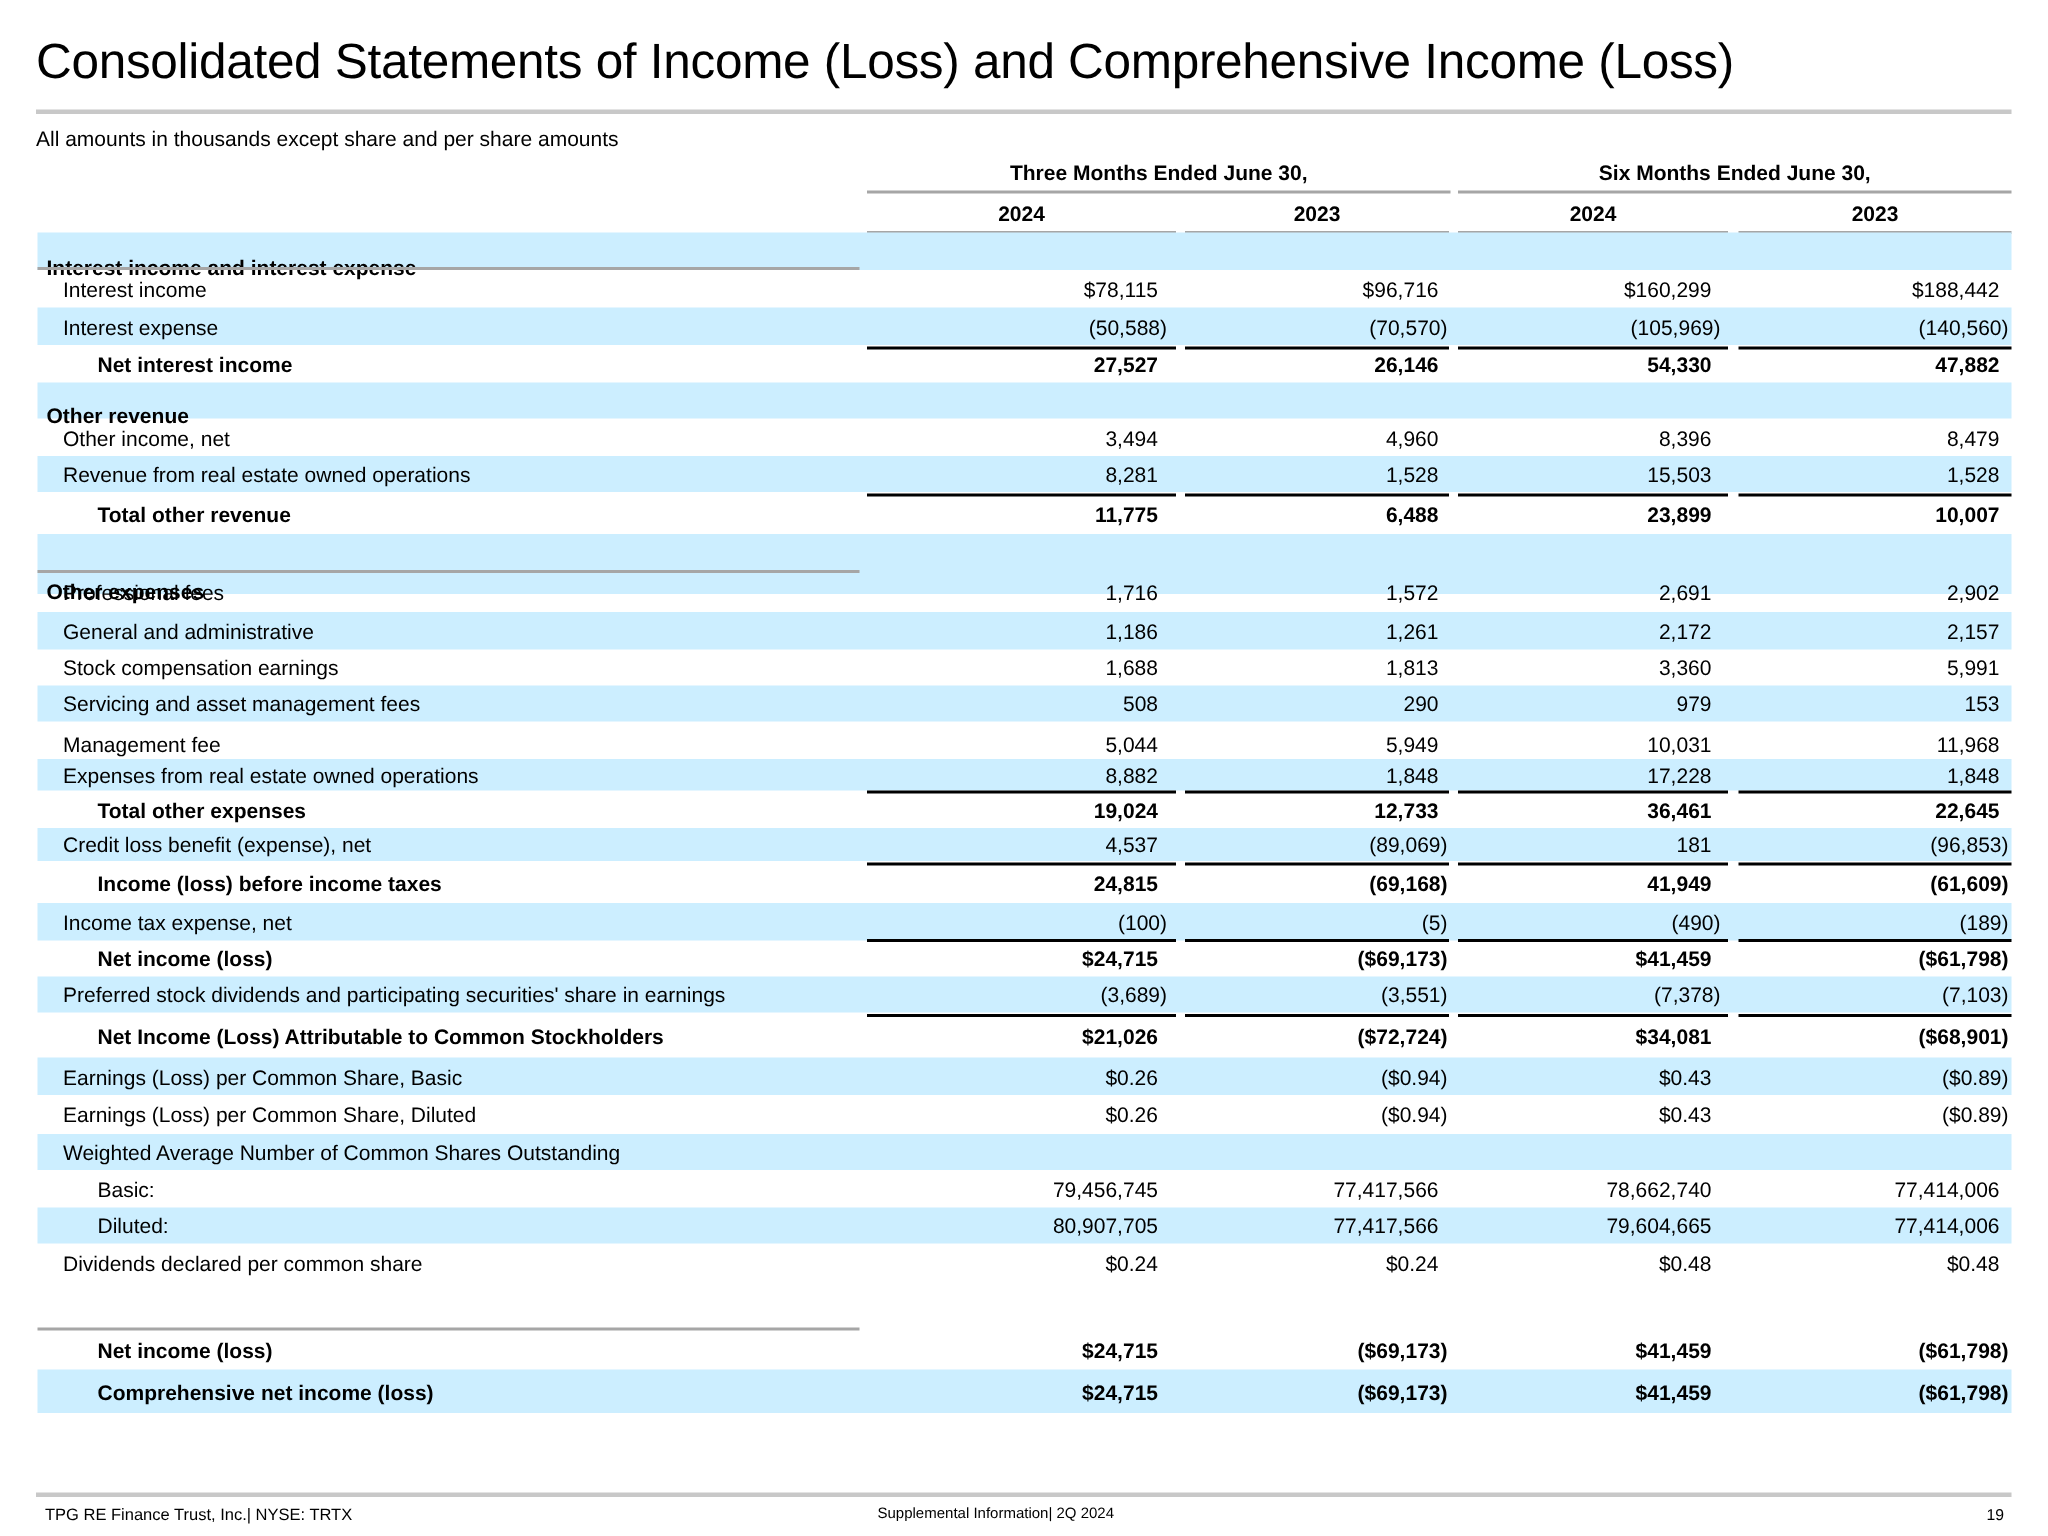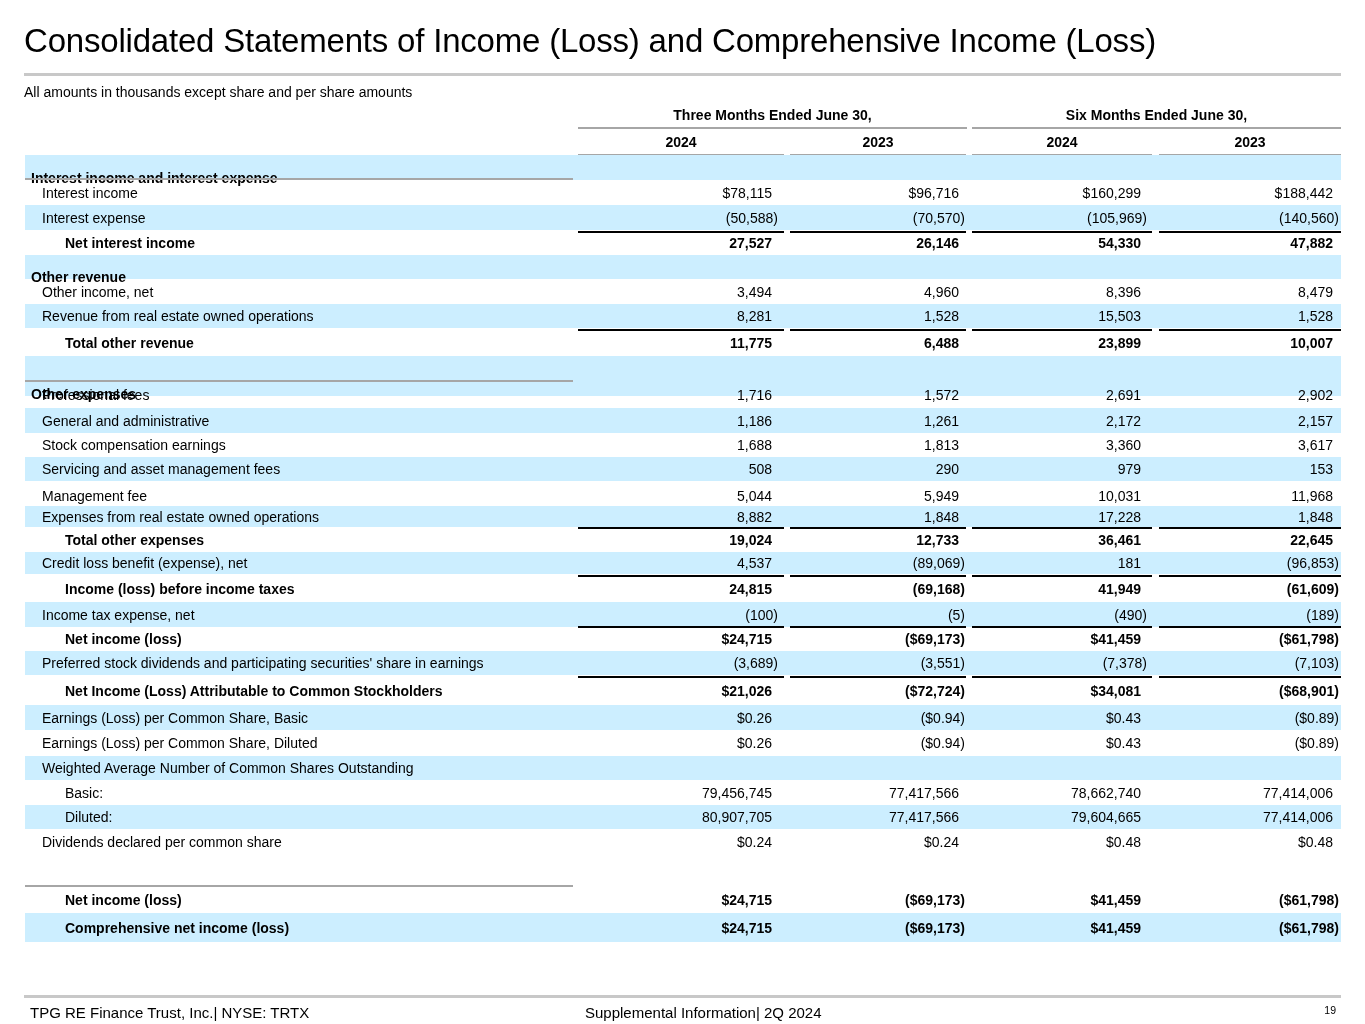--- a/index.html
+++ b/index.html
@@ -64,22 +64,22 @@
   .sec-rule { position: absolute; left: 25px; width: 548px; height: 2px; background: #a6a6a6; }
   .tot-rule { position: absolute; height: 2px; background: #000; }
   .tot-rule.r0 { left: 578px; width: 206px; }
   .tot-rule.r1 { left: 790px; width: 176px; }
   .tot-rule.r2 { left: 972px; width: 180px; }
   .tot-rule.r3 { left: 1159px; width: 182px; }
 
   .footer-rule {
     position: absolute; left: 24px; top: 995px; width: 1317px; height: 3px; background: #c8c8c8;
   }
-  .footer-left { position: absolute; left: 30px; top: 1004px; font-size: 15px; white-space: nowrap; }
-  .footer-center { position: absolute; left: 585px; top: 1004px; font-size: 15px; white-space: nowrap; }
+  .footer-left { position: absolute; left: 30px; top: 1004px; font-size: 11px; white-space: nowrap; }
+  .footer-center { position: absolute; left: 585px; top: 1004px; font-size: 10px; white-space: nowrap; }
   .footer-right { position: absolute; right: 29px; top: 1004px; font-size: 10.5px; white-space: nowrap; }
 </style>
 </head>
 <body>
 
 <div class="title">Consolidated Statements of Income (Loss) and Comprehensive Income (Loss)</div>
 <div class="title-rule"></div>
 <div class="subtitle">All amounts in thousands except share and per share amounts</div>
 
 <div class="period-hdr p0">Three Months Ended June 30,</div>
@@ -170,21 +170,21 @@
       <div class="val v0 pos">1,186</div>
       <div class="val v1 pos">1,261</div>
       <div class="val v2 pos">2,172</div>
       <div class="val v3 pos">2,157</div>
     </div>
     <div class="row" style="top: 433px; height: 24px;">
       <div class="label l1">Stock compensation earnings</div>
       <div class="val v0 pos">1,688</div>
       <div class="val v1 pos">1,813</div>
       <div class="val v2 pos">3,360</div>
-      <div class="val v3 pos">3,617</div>
+      <div class="val v3 pos">5,991</div>
     </div>
     <div class="row shade" style="top: 457px; height: 24px;">
       <div class="label l1">Servicing and asset management fees</div>
       <div class="val v0 pos">508</div>
       <div class="val v1 pos">290</div>
       <div class="val v2 pos">979</div>
       <div class="val v3 pos">153</div>
     </div>
     <div class="row" style="top: 482px; height: 28px;">
       <div class="label l1">Management fee</div>

